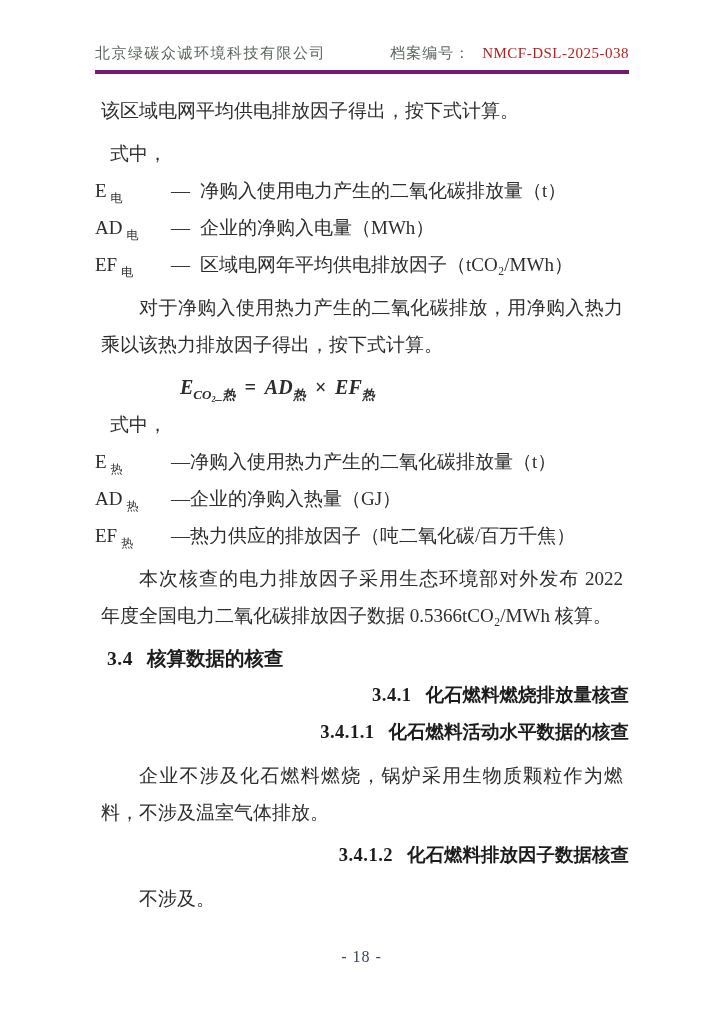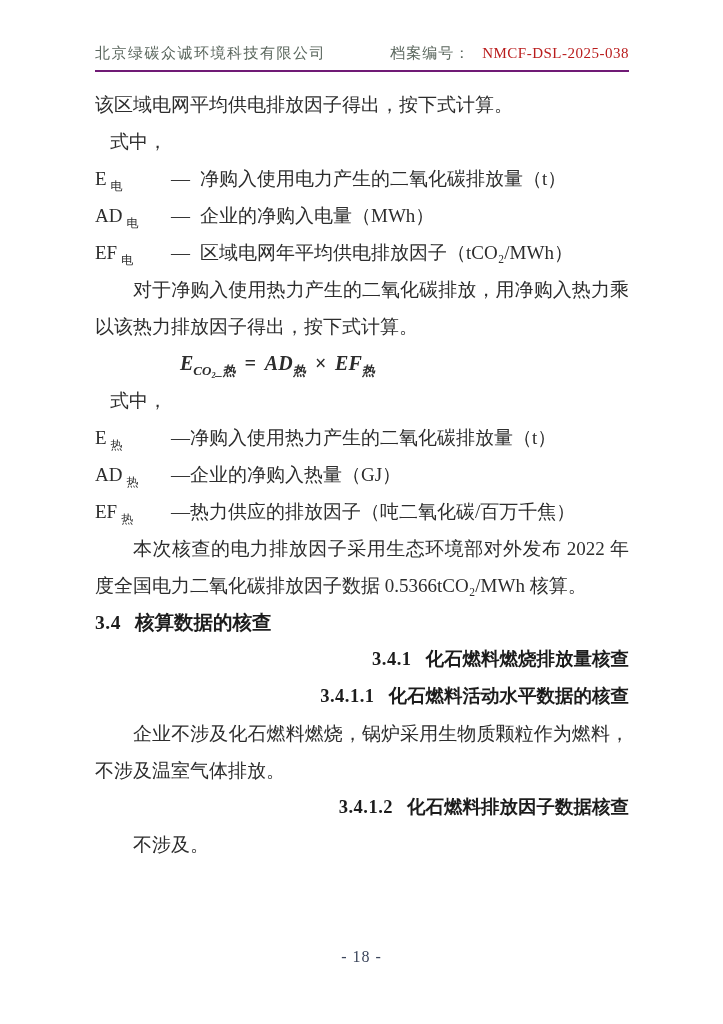--- a/index.html
+++ b/index.html
@@ -16,36 +16,36 @@
     position: absolute;
     left: 95px;
     right: 94px;
     top: 44px;
     display: flex;
     justify-content: space-between;
     align-items: center;
     font-size: 15px;
     color: #5a665d;
     padding-bottom: 7px;
-    border-bottom: 2px solid #701a75;
+    border-bottom: 4px solid #701a75;
   }
   .company { letter-spacing: 1.5px; }
   .archive-label { letter-spacing: 1px; margin-top: 40px; }
   .archive-value { margin-left: 12px; color: #b91c1c; letter-spacing: 0.5px; }
   
   .content {
     position: absolute;
     left: 95px;
     right: 94px;
     top: 86px;
     font-size: 19px;
     color: #2d2d2d;
   }
   p.body {
-    margin: 0;
+    margin: 6px;
     line-height: 37px;
     text-align: justify;
   }
   p.indent { text-indent: 2em; }
   p.where { margin: 0; line-height: 37px; padding-left: 15px; }
   
   .formula {
     line-height: 37px;
     margin-left: 85px;
     font-size: 20px;
@@ -69,21 +69,21 @@
   .def.tight .dash { margin-right: 0; }
   .def .dtext { flex: 1; }
   
   .hd {
     margin: 0;
     line-height: 37px;
     font-weight: bold;
     color: #1c1c1c;
     white-space: nowrap;
   }
-  .hd .hnum { margin-right: 14px; letter-spacing: 0.5px; }
+  .hd .hnum { margin-right: 14px; letter-spacing: 0.5px; margin-left: 12px; }
   .hd1 { font-size: 19.5px; }
   .hd2 { font-size: 18.5px; text-align: right; }
   
   .footer {
     position: absolute;
     left: 0;
     right: 0;
     bottom: 58px;
     text-align: center;
     font-size: 16px;

